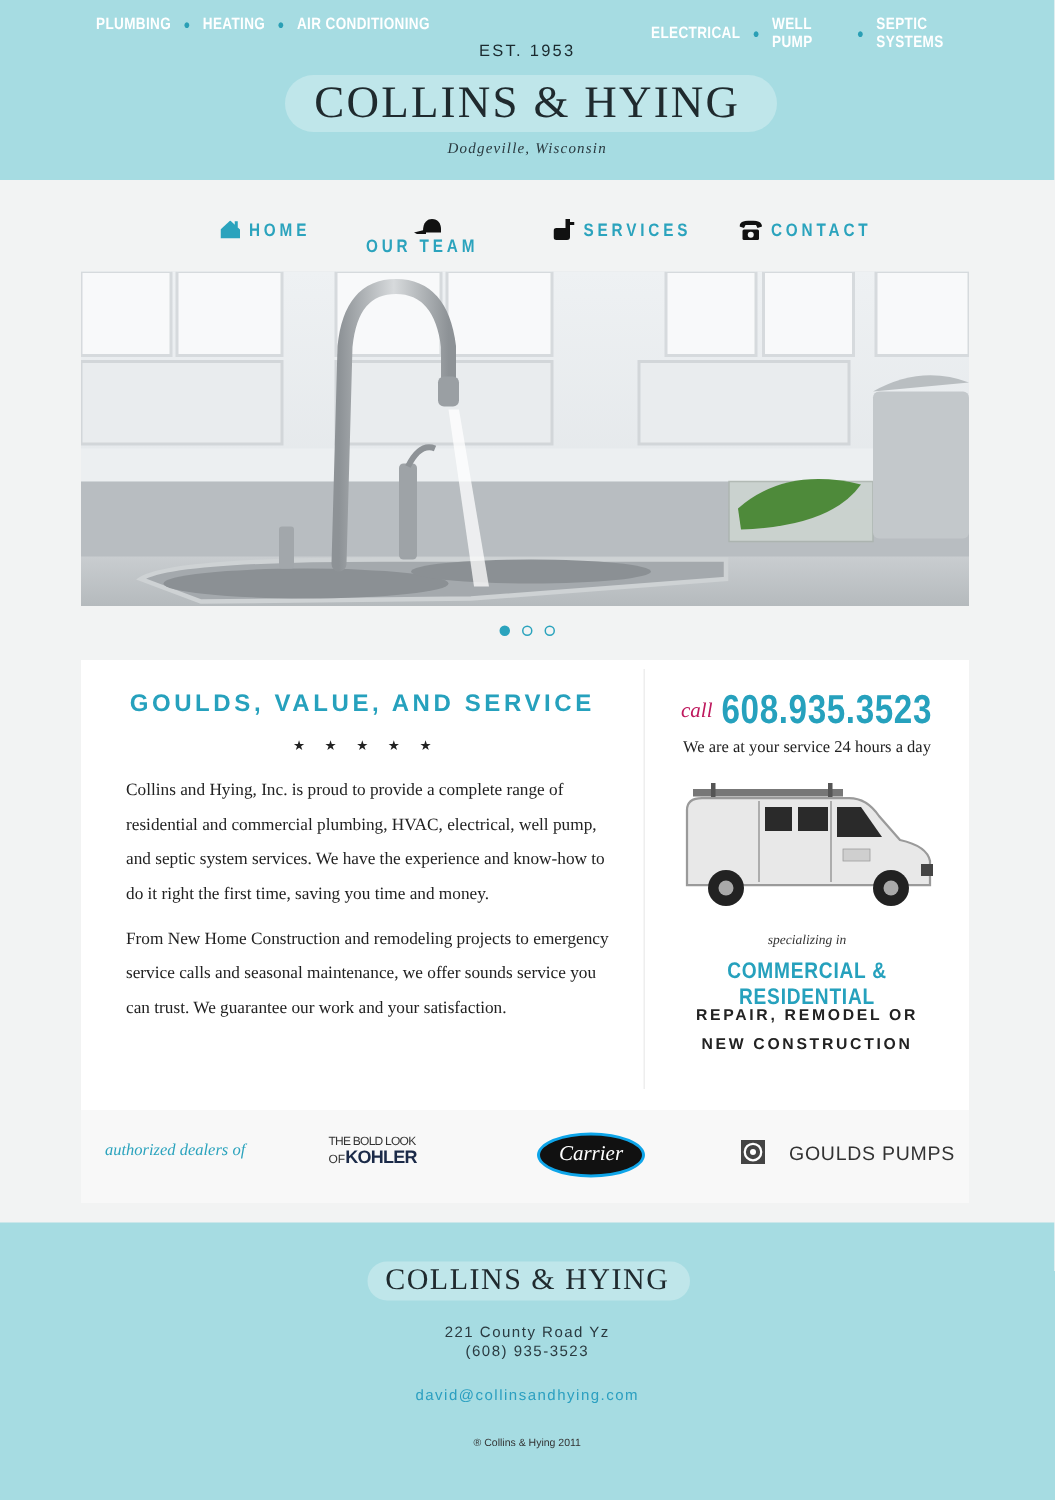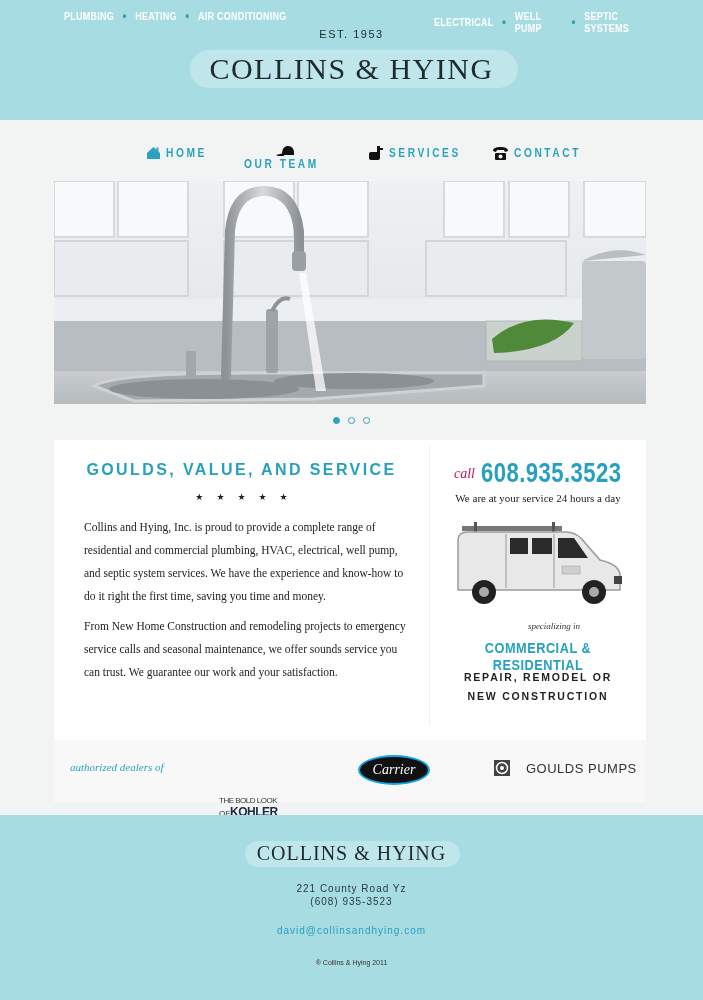--- a/index.html
+++ b/index.html
@@ -35,21 +35,21 @@
   .headline { position: absolute; left: 0; top: 21px; width: 375px; text-align: center; font-family: "Liberation Sans", sans-serif; font-weight: bold; font-size: 16px; letter-spacing: 2.4px; color: #26a1bd; }
   .stars { position: absolute; left: 0; top: 52px; width: 375px; text-align: center; font-size: 9px; letter-spacing: 13px; color: #222; padding-left: 13px; }
   .body-text { position: absolute; left: 30px; top: 76px; width: 330px; font-family: "Liberation Serif", serif; font-size: 11.5px; line-height: 23px; color: #222; }
   .body-text p + p { margin-top: 7px; }
 
   .call-line { position: absolute; left: 400px; top: 18px; display: flex; align-items: baseline; }
   .call-word { font-family: "Liberation Serif", serif; font-style: italic; font-size: 14px; color: #be185d; margin-right: 6px; position: relative; top: -4px; }
   .phone-big { font-family: "Liberation Sans", sans-serif; font-weight: bold; font-size: 27px; color: #26a1bd; transform: scaleX(0.82); transform-origin: left center; letter-spacing: 0.5px; }
   .service-note { position: absolute; left: 376px; top: 52px; width: 216px; text-align: center; font-family: "Liberation Serif", serif; font-size: 11px; color: #222; }
   .van { position: absolute; left: 400px; top: 80px; width: 172px; height: 86px; }
-  .specializing { position: absolute; left: 392px; top: 181px; width: 216px; text-align: center; font-family: "Liberation Serif", serif; font-style: italic; font-size: 9px; color: #333; }
+  .specializing { position: absolute; left: 376px; top: 181px; width: 216px; text-align: center; font-family: "Liberation Serif", serif; font-style: italic; font-size: 9px; color: #333; }
   .spec-title { position: absolute; left: 376px; top: 199px; width: 216px; text-align: center; font-family: "Liberation Sans", sans-serif; font-weight: bold; font-size: 15px; color: #26a1bd; letter-spacing: 0.6px; transform: scaleX(0.85); transform-origin: center; }
   .spec-sub { position: absolute; left: 376px; top: 228px; width: 216px; text-align: center; font-family: "Liberation Sans", sans-serif; font-weight: bold; font-size: 10.5px; line-height: 19px; letter-spacing: 1.8px; color: #222; }
 
   .dealers { position: absolute; left: 0; top: 300px; width: 592px; height: 62px; background: #f8f8f8; }
   .dealers-label { position: absolute; left: 16px; top: 21px; font-family: "Liberation Serif", serif; font-style: italic; font-size: 11px; color: #2ba3bd; }
   .brand { position: absolute; cursor: pointer; }
 
   
   .footer { position: absolute; left: 0; top: 815px; width: 703px; height: 185px; background: #a6dce2; }
   .f-pill { position: absolute; left: 245px; top: 26px; width: 215px; height: 26px; border-radius: 13px; background: #bfe6ea; }
@@ -72,20 +72,21 @@
   <div class="topnav right">
     <span>ELECTRICAL</span>
     <span class="sep">●</span>
     <span>WELL PUMP</span>
     <span class="sep">●</span>
     <span>SEPTIC SYSTEMS</span>
   </div>
   <div class="est">EST. 1953</div>
   <div class="logo-pill"></div>
   <div class="logo-text">COLLINS &amp; HYING</div>
+  <div class="tagline">Dodgeville, Wisconsin</div>
 </div>
 
 <div class="mainnav">
   <div class="navitem" style="left:147px;">
     <svg width="13" height="12" viewBox="0 0 13 12">
       <path d="M0 6 L6.5 0 L13 6 L13 12 L0 12 Z" fill="#2ba3bd"></path>
       <rect x="9.5" y="0.5" width="2" height="4" fill="#2ba3bd"></rect>
     </svg>
     <span class="label">HOME</span>
   </div>
@@ -220,21 +221,21 @@
   <div class="spec-title">COMMERCIAL &amp; RESIDENTIAL</div>
   <div class="spec-sub">
     <div>REPAIR, REMODEL OR</div>
     <div>NEW CONSTRUCTION</div>
   </div>
 
   <div class="dealers">
     <div class="dealers-label">authorized dealers of</div>
 
     <div class="brand" style="left:165px; top:16px;">
-      <div style="font-family:'Liberation Sans',sans-serif; font-size:8px; letter-spacing:-0.5px; color:#333; line-height:9px;margin-top:40px;">THE BOLD LOOK</div>
+      <div style="font-family:'Liberation Sans',sans-serif; font-size:8px; letter-spacing:-0.5px; color:#333; line-height:9px;">THE BOLD LOOK</div>
       <div style="line-height:12px;">
         <span style="font-family:'Liberation Sans',sans-serif; font-size:8px; color:#333;">OF</span><span style="font-family:'Liberation Sans',sans-serif; font-weight:bold; font-size:12px; color:#1b2a48; letter-spacing:-0.5px;">KOHLER</span>
       </div>
     </div>
 
     <div class="brand" style="left:304px; top:15px;">
       <div style="width:72px; height:30px; border-radius:50%; background:#111; border:2px solid #0ea5e9; display:flex; align-items:center; justify-content:center;">
         <span style="font-family:'Liberation Serif',serif; font-style:italic; font-size:14px; color:#fff;">Carrier</span>
       </div>
     </div>

